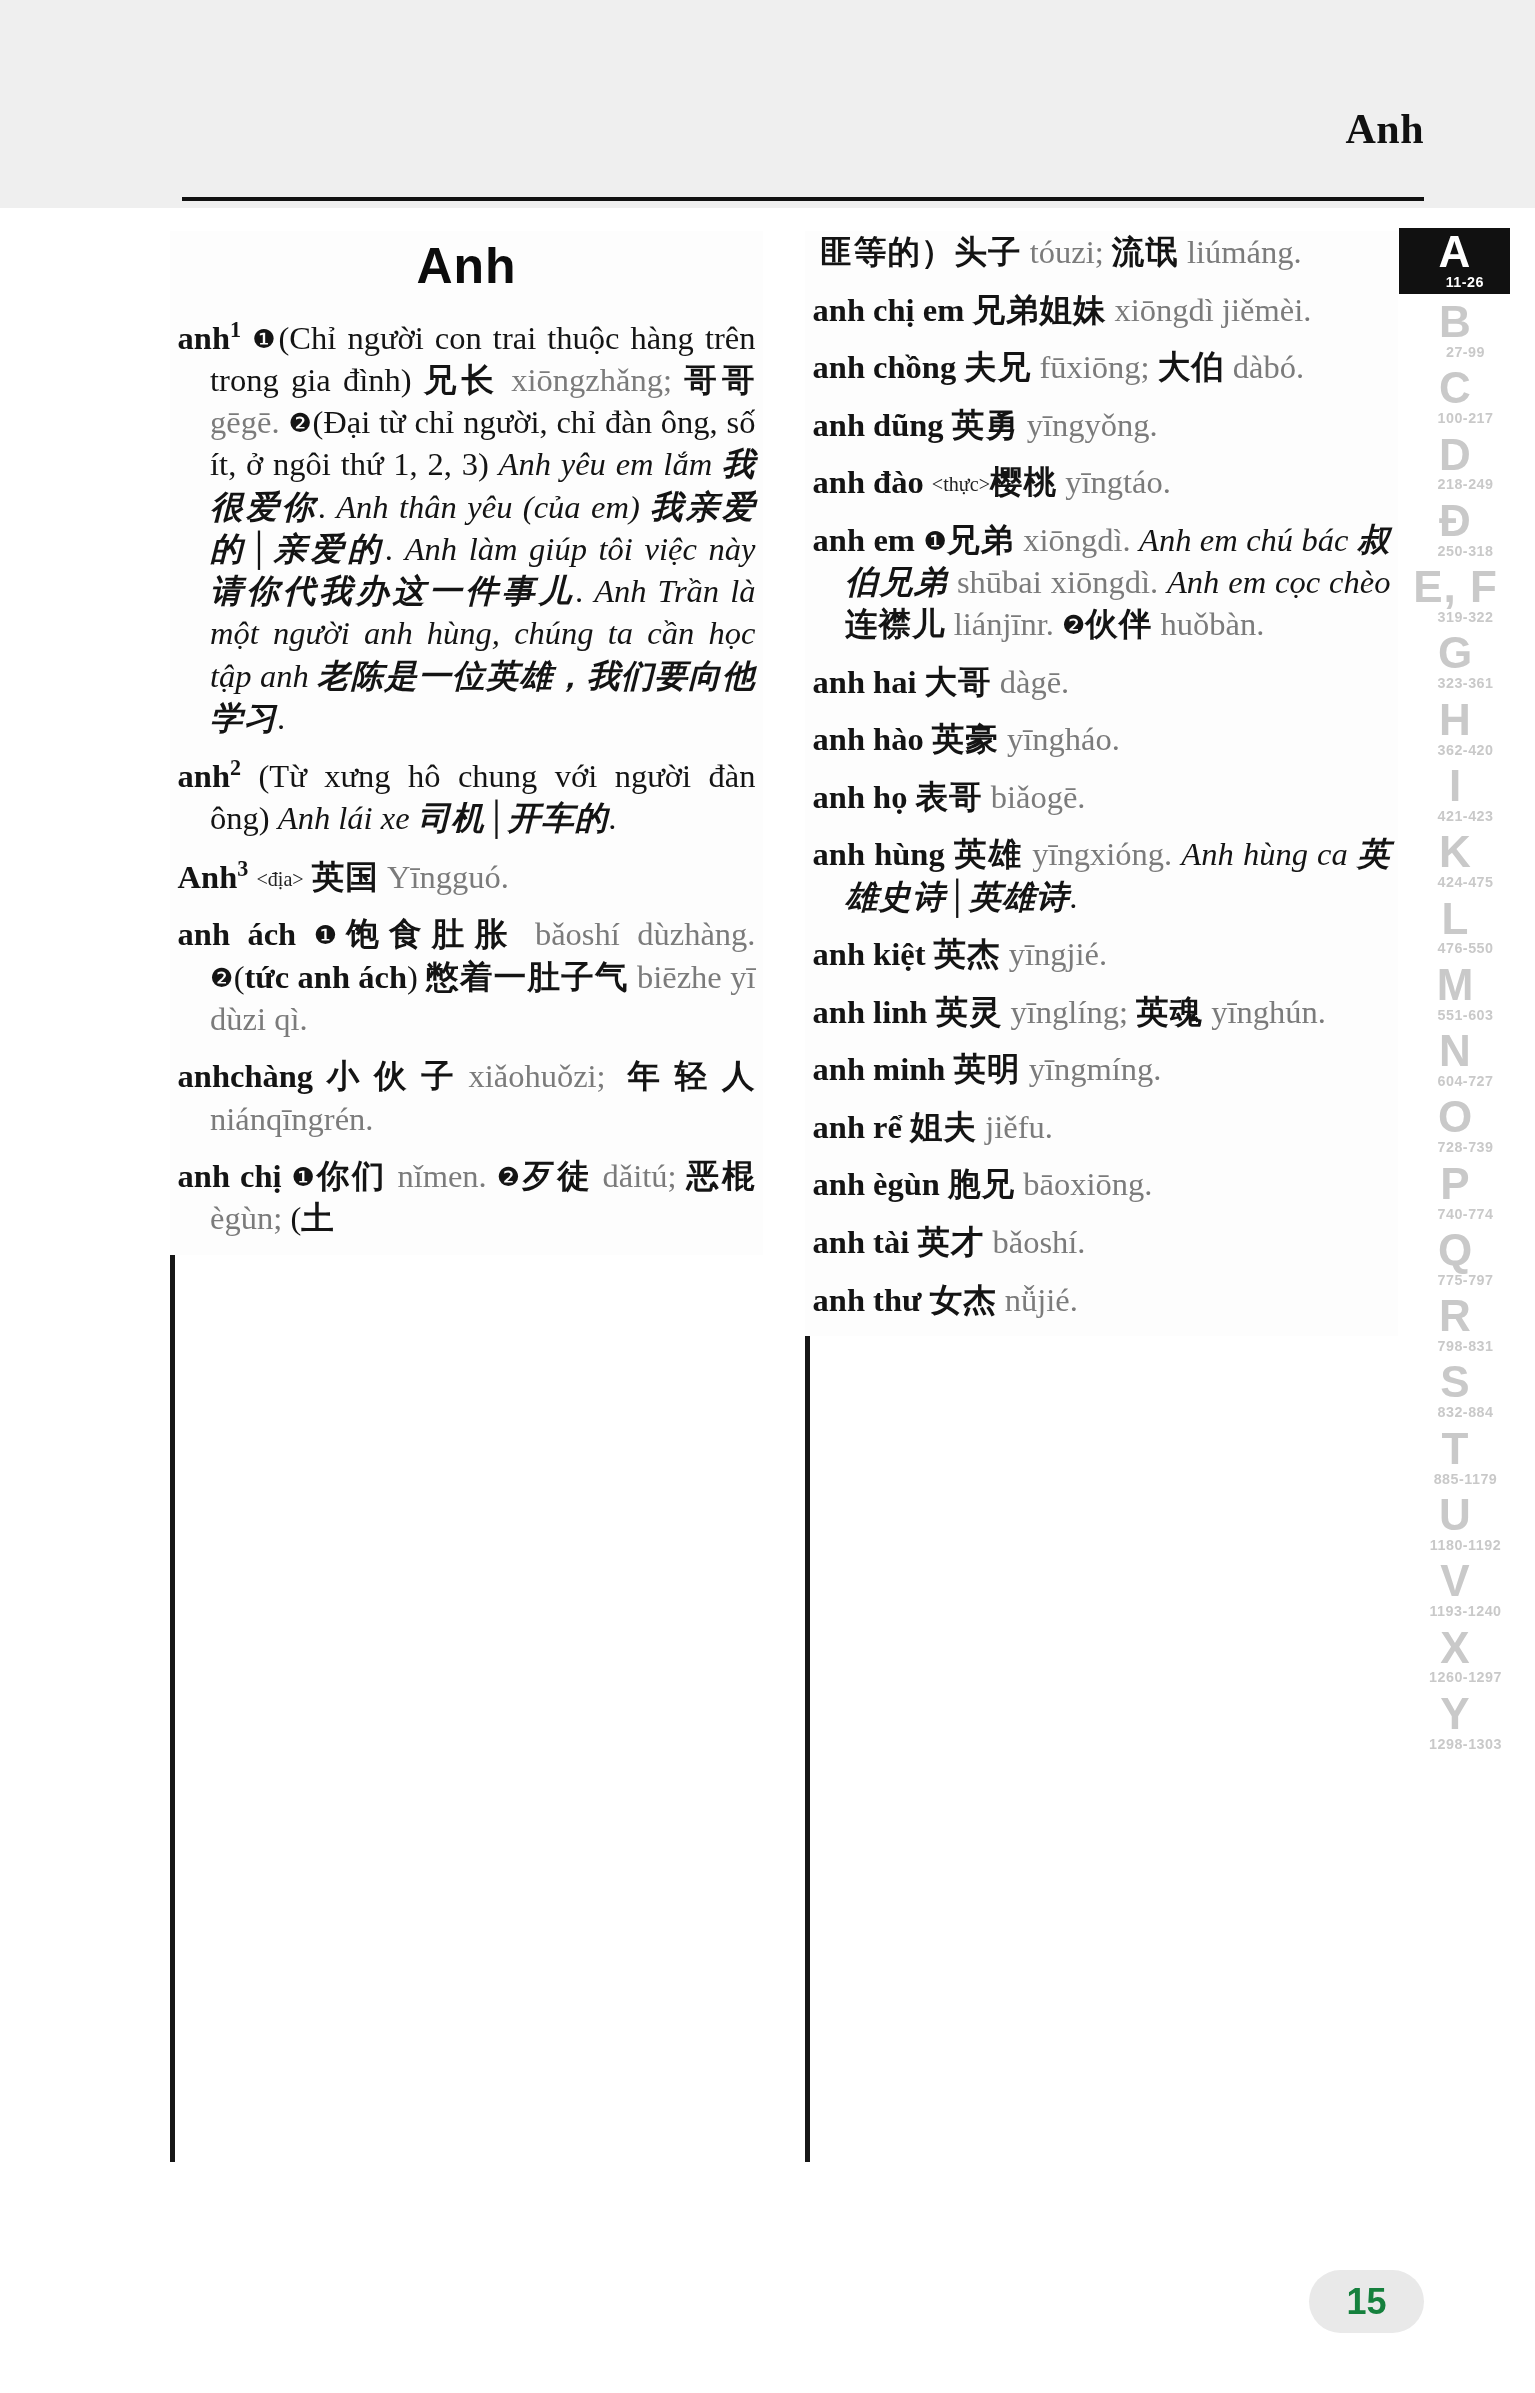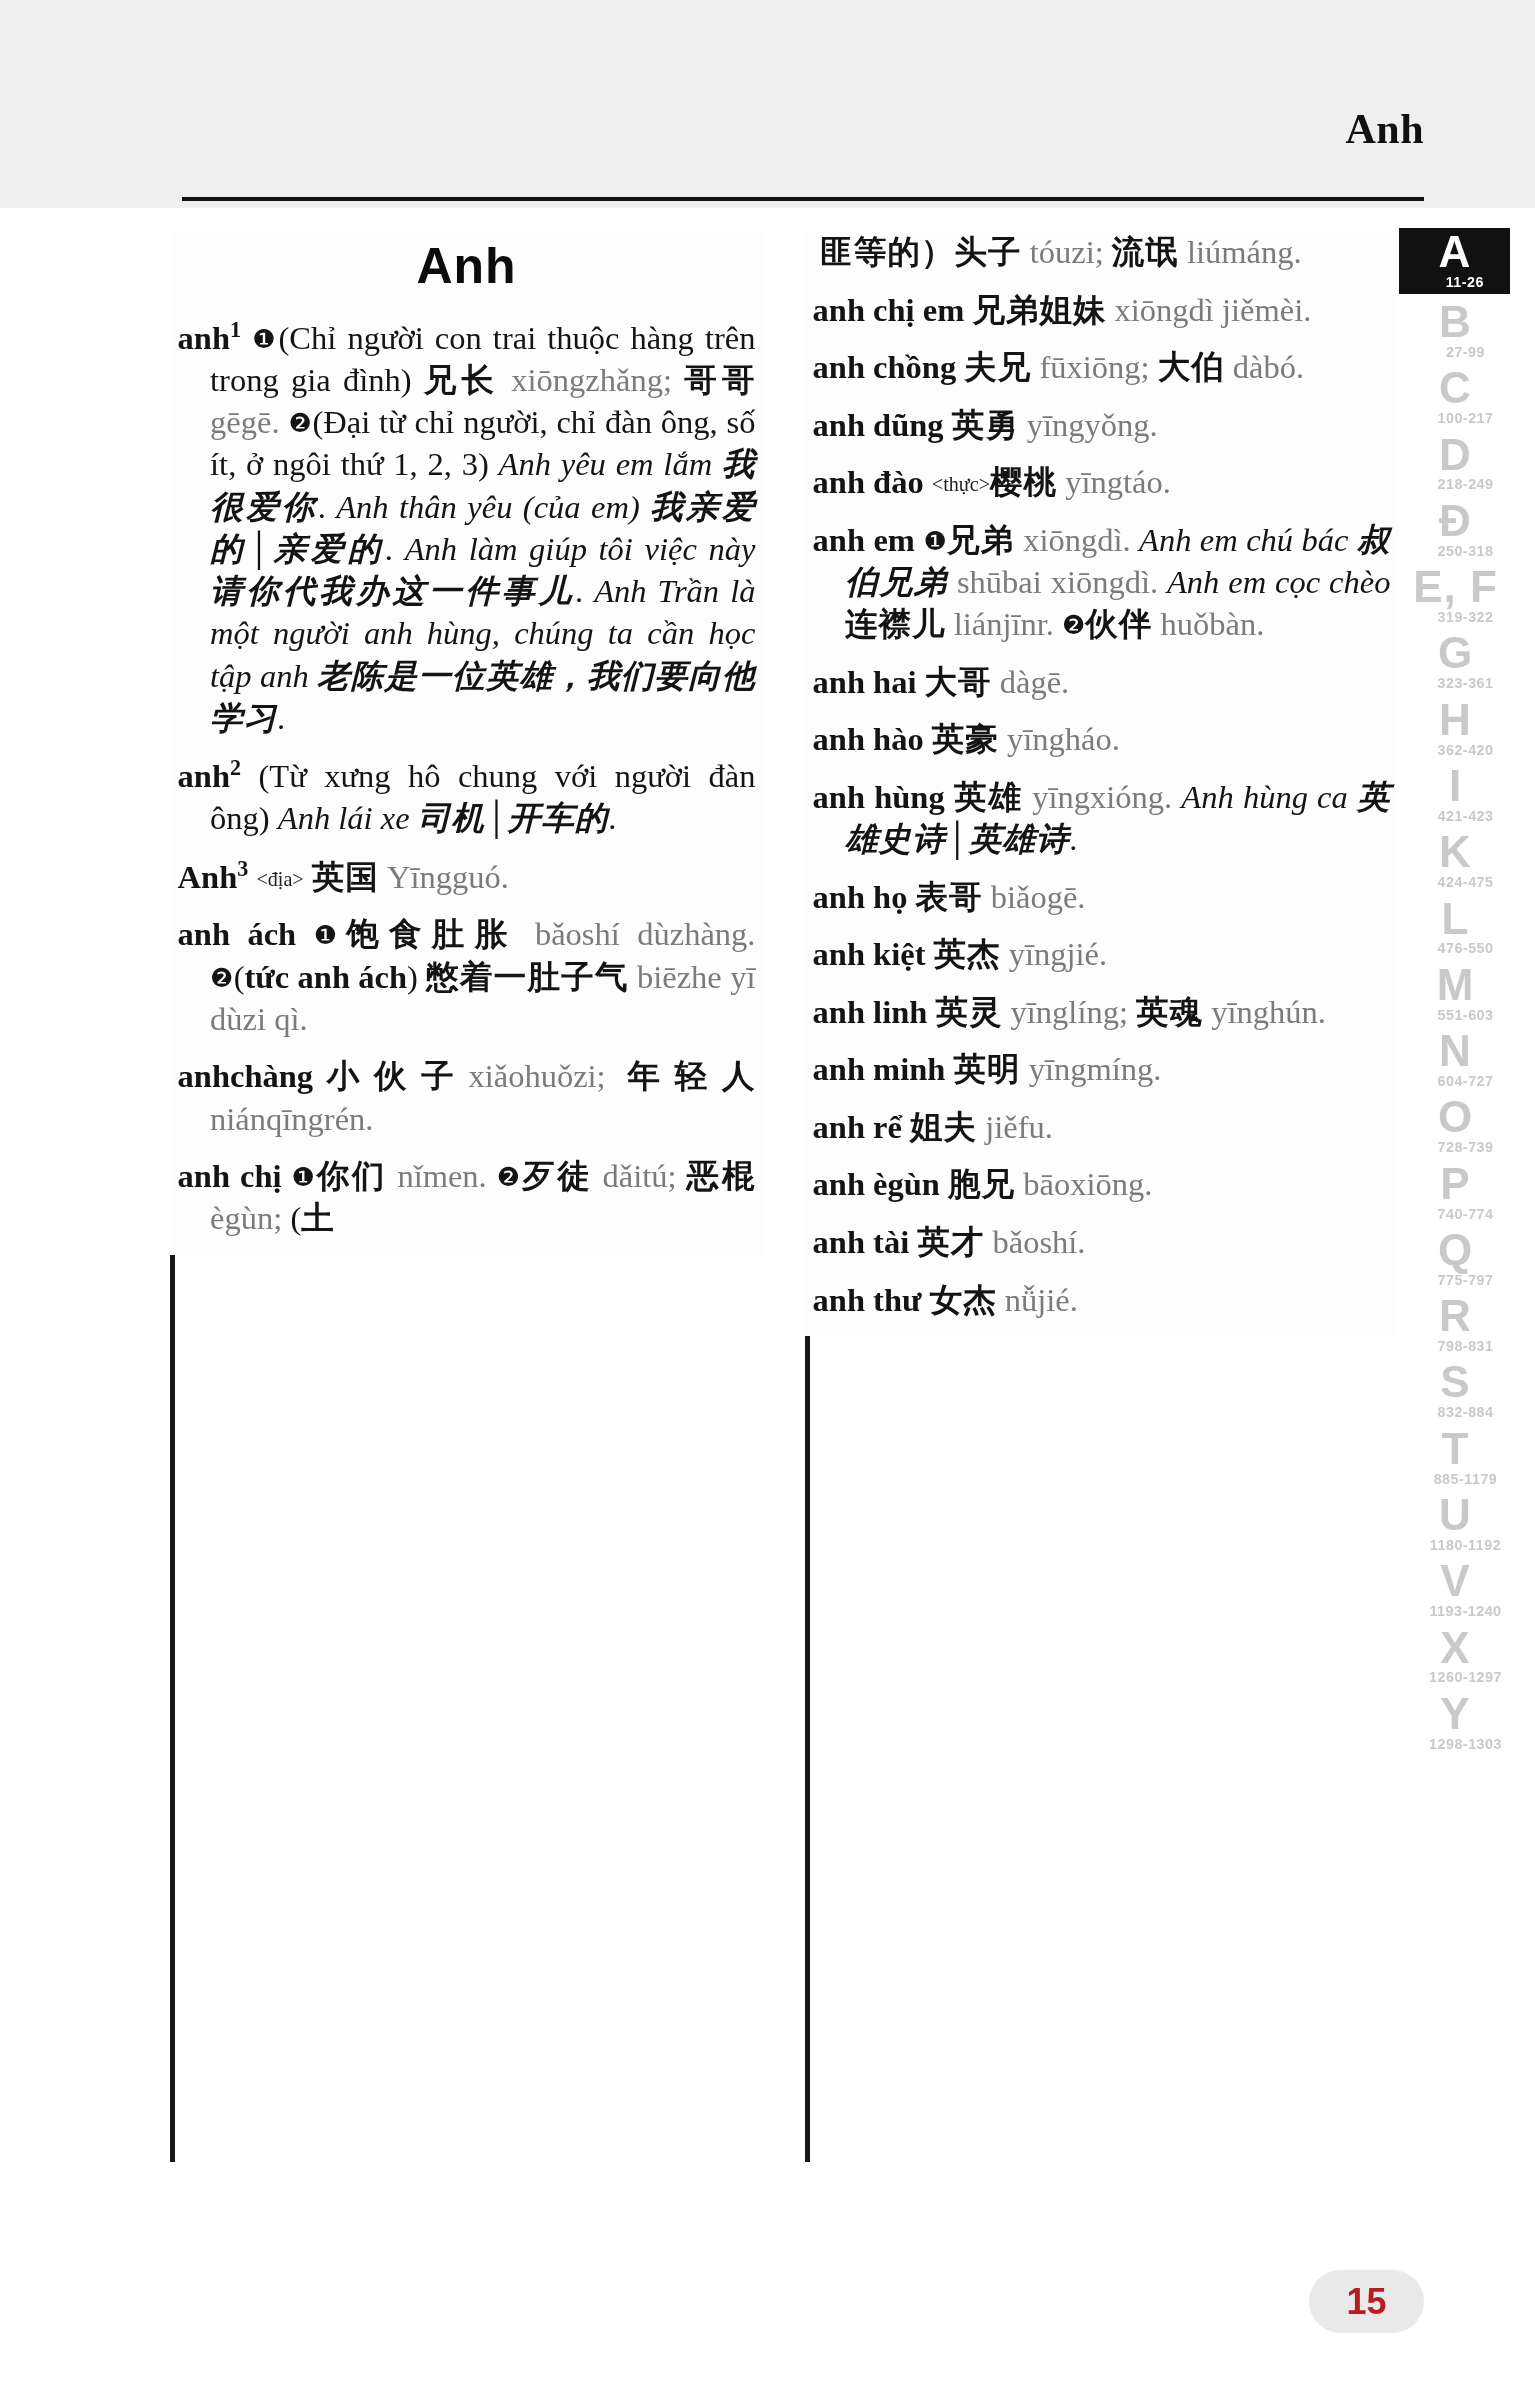--- a/index.html
+++ b/index.html
@@ -116,21 +116,21 @@
   .tab.active .letter{color:#ffffff;}
   .tab.active .range{color:#ffffff;}
 
   
   .pagenum{
     position:absolute;right:111px;bottom:61px;
     width:115px;height:63px;border-radius:32.5px;
     background:#e9e9e9;
     display:flex;align-items:center;justify-content:center;
     font-family:"Liberation Sans", sans-serif;
-    font-weight:bold;font-size:36px;color:#b91c1c;
+    font-weight:bold;font-size:36px;color:#15803d;
   }
 </style>
 </head>
 <body>
 
 <div class="page">
 
   <div class="header">
     <div class="header-title">Anh</div>
     <div class="header-rule"></div>
@@ -153,22 +153,22 @@
 
     <div class="col col-right">
       <div class="entry noind"><span class="han">匪等的）头子</span> <span class="py">tóuzi;</span> <span class="han">流氓</span> <span class="py">liúmáng.</span></div>
       <div class="entry"><span class="hw">anh chị em</span> <span class="han">兄弟姐妹</span> <span class="py">xiōngdì jiěmèi.</span></div>
       <div class="entry"><span class="hw">anh chồng</span> <span class="han">夫兄</span> <span class="py">fūxiōng;</span> <span class="han">大伯</span> <span class="py">dàbó.</span></div>
       <div class="entry"><span class="hw">anh dũng</span> <span class="han">英勇</span> <span class="py">yīngyǒng.</span></div>
       <div class="entry"><span class="hw">anh đào</span> <span class="tag">&lt;thực&gt;</span><span class="han">樱桃</span> <span class="py">yīngtáo.</span></div>
       <div class="entry"><span class="hw">anh em</span> <span class="num">❶</span><span class="han">兄弟</span> <span class="py">xiōngdì.</span> <span class="it">Anh em chú bác</span> <span class="han-it">叔伯兄弟</span> <span class="py">shūbai xiōngdì.</span> <span class="it">Anh em cọc chèo</span> <span class="han">连襟儿</span> <span class="py">liánjīnr.</span> <span class="num">❷</span><span class="han">伙伴</span> <span class="py">huǒbàn.</span></div>
       <div class="entry"><span class="hw">anh hai</span> <span class="han">大哥</span> <span class="py">dàgē.</span></div>
       <div class="entry"><span class="hw">anh hào</span> <span class="han">英豪</span> <span class="py">yīngháo.</span></div>
+      <div class="entry"><span class="hw">anh họ</span> <span class="han">表哥</span> <span class="py">biǎogē.</span></div>
       <div class="entry"><span class="hw">anh hùng</span> <span class="han">英雄</span> <span class="py">yīngxióng.</span> <span class="it">Anh hùng ca</span> <span class="han-it">英雄史诗</span>│<span class="han-it">英雄诗</span>.</div>
-      <div class="entry"><span class="hw">anh họ</span> <span class="han">表哥</span> <span class="py">biǎogē.</span></div>
       <div class="entry"><span class="hw">anh kiệt</span> <span class="han">英杰</span> <span class="py">yīngjié.</span></div>
       <div class="entry"><span class="hw">anh linh</span> <span class="han">英灵</span> <span class="py">yīnglíng;</span> <span class="han">英魂</span> <span class="py">yīnghún.</span></div>
       <div class="entry"><span class="hw">anh minh</span> <span class="han">英明</span> <span class="py">yīngmíng.</span></div>
       <div class="entry"><span class="hw">anh rể</span> <span class="han">姐夫</span> <span class="py">jiěfu.</span></div>
       <div class="entry"><span class="hw">anh ègùn</span> <span class="han">胞兄</span> <span class="py">bāoxiōng.</span></div>
       <div class="entry"><span class="hw">anh tài</span> <span class="han">英才</span> <span class="py">bǎoshí.</span></div>
       <div class="entry"><span class="hw">anh thư</span> <span class="han">女杰</span> <span class="py">nǚjié.</span></div>
     </div>
 
   </div>

